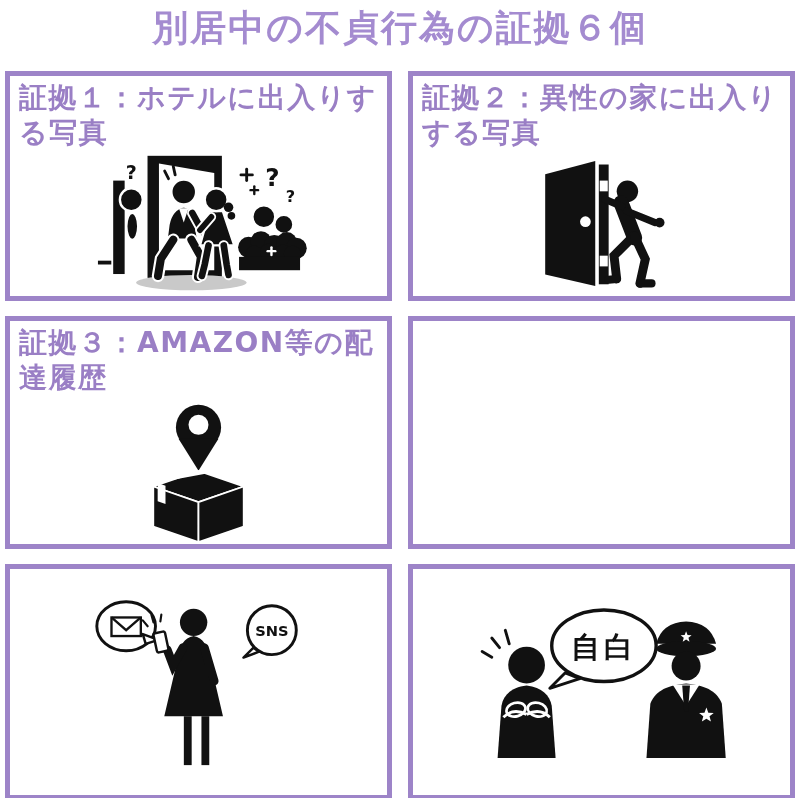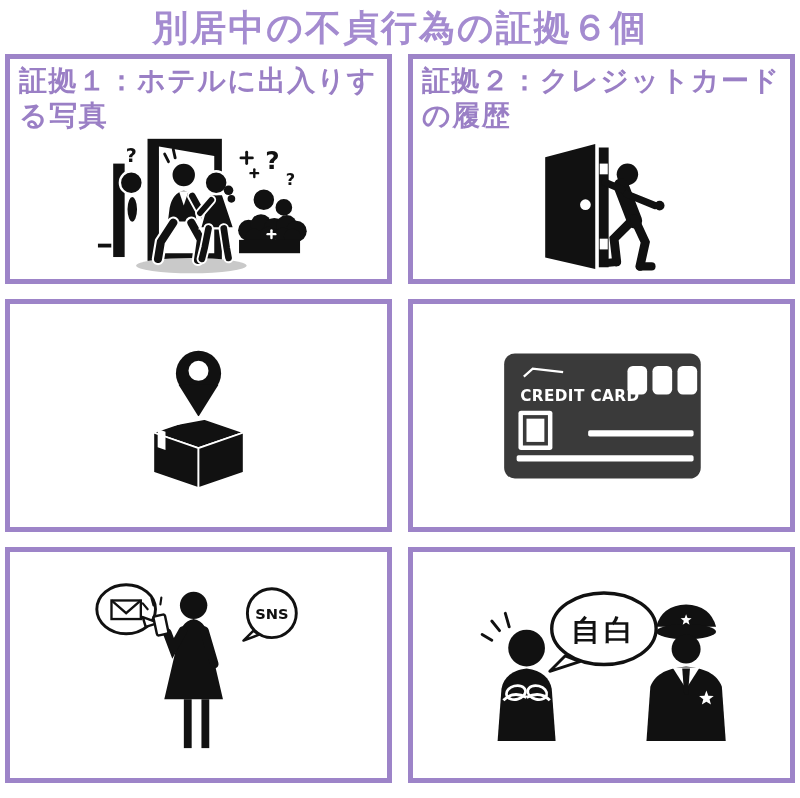--- a/index.html
+++ b/index.html
@@ -3,21 +3,21 @@
 <meta charset="utf-8">
 <style>
   html,body{margin:0;padding:0;}
   body{
     width:800px;height:798px;background:#ffffff;
     font-family:"DejaVu Sans","Liberation Sans",sans-serif;
     overflow:hidden;
   }
   .page-title{
     color:#a48bd0;font-size:36px;font-weight:bold;text-align:center;
-    letter-spacing:2px;padding-top:6px;height:54px;box-sizing:border-box;
+    letter-spacing:2px;padding-top:6px;height:71px;box-sizing:border-box;
     line-height:44px;
   }
   .grid{
     display:grid;grid-template-columns:1fr 1fr;
     grid-template-rows:230px 233px 236px;
     column-gap:16px;row-gap:15px;margin:0 5px;
   }
   .card{
     border:5px solid #9d84c8;background:#ffffff;
     display:flex;flex-direction:column;box-sizing:border-box;overflow:hidden;
@@ -108,21 +108,21 @@
             <path d="M196,100 L196,108"></path>
               <path d="M192,104 L200,104"></path>
           </g>
           <rect x="162" y="110" width="64" height="14" fill="#111"></rect>
         </g>
       </svg>
     </div>
   </div>
 
   <div class="card">
-    <div class="card-title">証拠２：クレジットカードの履歴</div>
+    <div class="card-title">証拠２：異性の家に出入りする写真</div>
     <div class="icon-wrap">
       <svg width="179" height="143" viewBox="0 0 200 160">
         <polygon points="37,25 93,10 93,150 37,137" fill="#111"></polygon>
         <circle cx="82" cy="78" r="6" fill="#fff"></circle>
         <rect x="97" y="14" width="11" height="134" fill="#111"></rect>
         <rect x="98" y="32" width="9" height="12" fill="#fff"></rect>
         <rect x="98" y="116" width="9" height="12" fill="#fff"></rect>
         <g>
           <circle cx="129" cy="44" r="12" fill="#111"></circle>
           <g stroke="#111" stroke-linecap="round" fill="none">
@@ -134,56 +134,40 @@
             <path d="M137,94 L149,120 L143,147" stroke-width="10"></path>
             <path d="M143,147 L156,147" stroke-width="9"></path>
           </g>
           <circle cx="165" cy="79" r="5.5" fill="#111"></circle>
         </g>
       </svg>
     </div>
   </div>
 
   <div class="card">
+    <div class="card-title">証拠３：AMAZON等の配達履歴</div>
     <div class="icon-wrap">
       <svg width="139" height="148" viewBox="0 0 160 170">
         <g>
           <circle cx="80" cy="36" r="26" fill="#111"></circle>
           <polygon points="57,49 103,49 80,86" fill="#111"></polygon>
           <circle cx="80" cy="33" r="11.5" fill="#fff"></circle>
         </g>
         <g>
           <polygon points="28,104 80,86 132,104 80,122" fill="#111" stroke="#fff" stroke-width="2"></polygon>
           <polygon points="28,104 80,122 80,168 28,150" fill="#111" stroke="#fff" stroke-width="2"></polygon>
           <polygon points="80,122 132,104 132,150 80,168" fill="#111" stroke="#fff" stroke-width="2"></polygon>
           <path d="M35,97 L100,85" stroke="#fff" stroke-width="4" fill="none"></path>
           <polygon points="33,100 42,103 42,124 33,121" fill="#fff"></polygon>
         </g>
       </svg>
     </div>
   </div>
 
   <div class="card">
-    <div class="icon-wrap">
-      <svg width="210" height="136" viewBox="0 0 235 152">
-        <rect x="8" y="6" width="220" height="140" rx="12" fill="#3a3a3a"></rect>
-        <polyline points="30,32 40,23 74,27" stroke="#fff" stroke-width="2.5" fill="none"></polyline>
-        <text x="26" y="59" font-size="17" font-weight="bold" fill="#fff" letter-spacing="0.5">CREDIT CARD</text>
-        <g>
-          <rect x="24" y="70" width="38" height="44" rx="3" fill="#fff"></rect>
-          <rect x="29" y="75" width="28" height="34" fill="#3a3a3a"></rect>
-          <rect x="33" y="79" width="20" height="26" fill="#fff"></rect>
-        </g>
-        <rect x="146" y="20" width="22" height="32" rx="6" fill="#fff"></rect>
-        <rect x="174" y="20" width="22" height="32" rx="6" fill="#fff"></rect>
-        <rect x="202" y="20" width="22" height="32" rx="6" fill="#fff"></rect>
-        <rect x="102" y="92" width="118" height="7" rx="2" fill="#fff"></rect>
-        <rect x="22" y="120" width="198" height="7" rx="2" fill="#fff"></rect>
-      </svg>
-    </div>
   </div>
 
   <div class="card">
     <div class="icon-wrap">
       <svg width="220" height="178" viewBox="0 0 225 182">
         <g>
           <ellipse cx="38" cy="34" rx="30" ry="25" fill="#fff" stroke="#111" stroke-width="3"></ellipse>
           <polygon points="58,52 71,48 55,42" fill="#fff" stroke="#111" stroke-width="2.5" stroke-linejoin="round"></polygon>
           <rect x="23" y="25" width="30" height="19" fill="#fff" stroke="#111" stroke-width="2.4"></rect>
           <path d="M23,25 L38,38 L53,25" fill="none" stroke="#111" stroke-width="2.4"></path>

